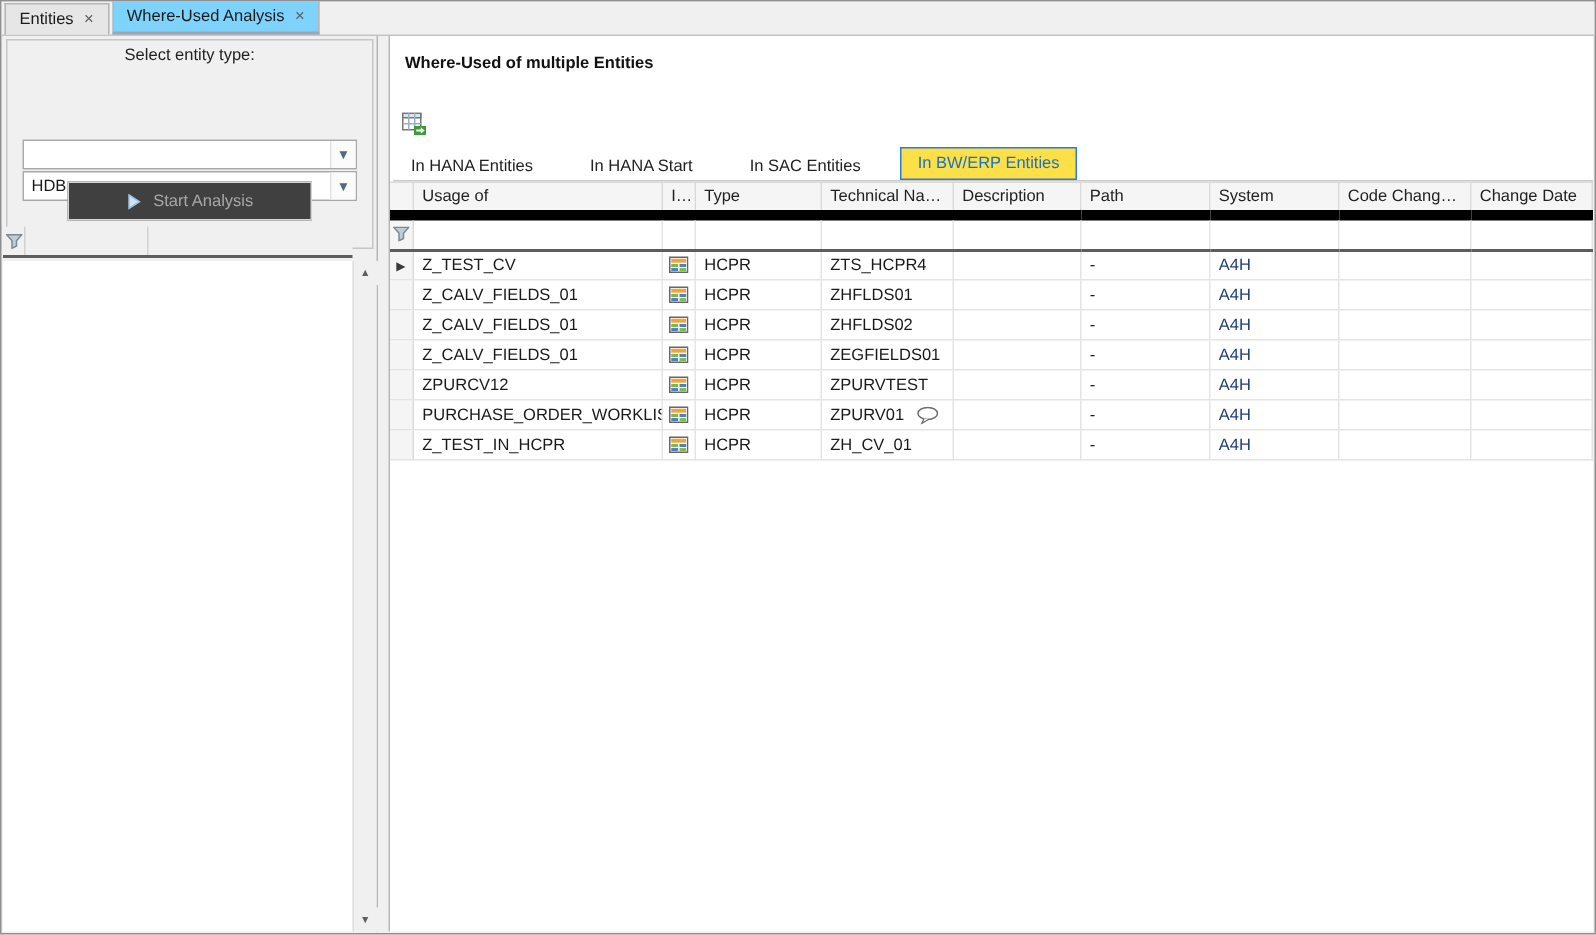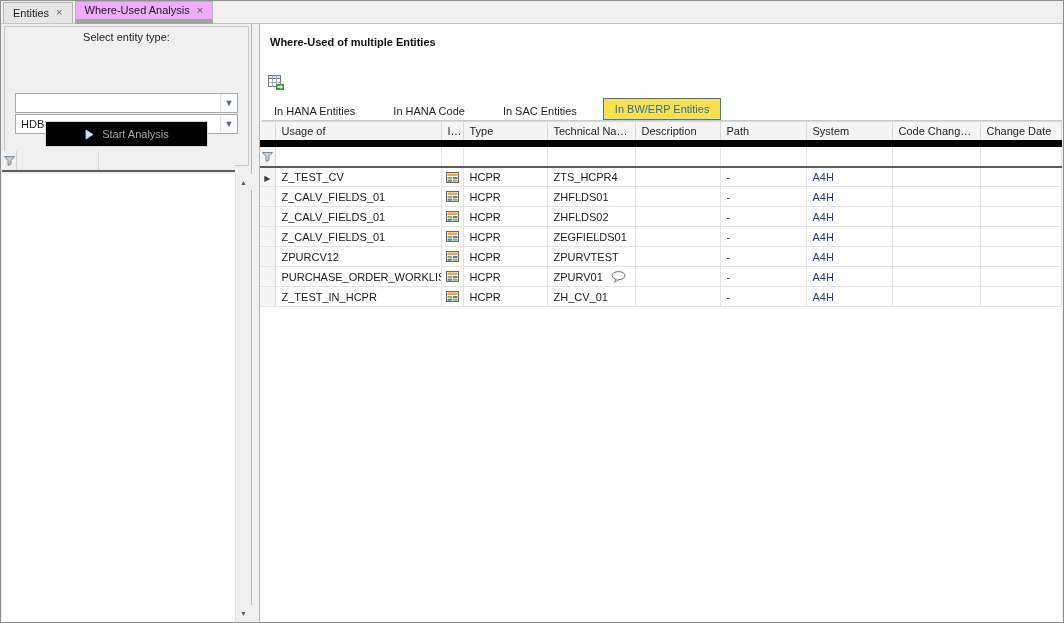--- a/index.html
+++ b/index.html
@@ -16,30 +16,30 @@
     background: #f0f0f0;
     border: 1px solid #8f8f8f;
     overflow: hidden;
   }
 
   
   .doc-tabs {
     position: absolute; top:0; left:0; right:0; height:23px;
     background:#f0f0f0;
     border-bottom:1px solid #c3c3c3;
-    display:flex; align-items:center; padding-left:2px;
+    display:flex; align-items:flex-end; padding-left:2px;
   }
   .doc-tab {
     height:21px; display:flex; align-items:center; gap:7px;
     padding:0 9px;
     border:1px solid #b5b5b5; border-bottom:none;
     background:#e6e6e6; margin-right:2px;
     white-space:nowrap;
   }
-  .doc-tab.active { background:#f0abfc; height:23px; border-bottom:5px solid #a3a3a3; }
+  .doc-tab.active { background:#7dd3fc; height:23px; border-bottom:2px solid #a3a3a3; }
   .close-x { color:#5a5a5a; font-size:11px; line-height:1; }
 
   
   .left-panel {
     position:absolute; left:1px; top:23px; width:250px; bottom:1px;
     background:#f0f0f0; border-right:1px solid #b5b5b5;
   }
   .groupbox {
     position:absolute; left:2px; right:2px; top:2px; height:140px;
     border:1px solid #c6c6c6; background:#f0f0f0;
@@ -52,21 +52,21 @@
     padding-left:5px;
   }
   .combo-1 { top:44px;margin-top:43px; }
   .combo-2 { top:66px; }
   .combo-btn {
     width:17px; height:100%; display:flex; align-items:center; justify-content:center;
     color:#4f6b84; font-size:9px; border-left:1px solid #e3e3e3; background:#fbfbfb;
   }
   .start-btn {
     position:absolute; top:94px; left:40px; right:40px; height:26px;
-    background:#000000; border:1px solid #d4d4d4;
+    background:#404040; border:1px solid #d4d4d4;
     display:flex; align-items:center; justify-content:center; gap:7px;
     color:#a8a8a8;
   }
   .left-grid-header {
     position:absolute; top:127px; left:0; right:16px; height:21px;
     background:#f0f0f0; border-bottom:2px solid #5d5d5d;
     display:flex; align-items:center;
   }
   .lgh-funnel { width:15px; display:flex; justify-content:center; border-right:1px solid #d2d2d2; height:100%; align-items:center; }
   .lgh-cell1 { width:82px; height:100%; border-right:1px solid #d2d2d2; }
@@ -195,21 +195,21 @@
         <path d="M8 9 L16 9 L16 15 L8 15 Z" fill="#3f9c35"></path>
         <path d="M9.5 11.3 h3 v-1.4 l2.6 2.1 -2.6 2.1 v-1.4 h-3 z" fill="#ffffff"></path>
       </svg>
     </div>
 
     <div class="sub-tabs">
       <div class="sub-tab">
           <span>In HANA Entities</span>
         </div>
       <div class="sub-tab">
-          <span>In HANA Code</span>
+          <span>In HANA Start</span>
         </div>
       <div class="sub-tab">
           <span>In SAC Entities</span>
         </div>
       <div class="sub-tab active">
           <span>In BW/ERP Entities</span>
         </div>
     </div>
 
     <div class="grid-wrap">

